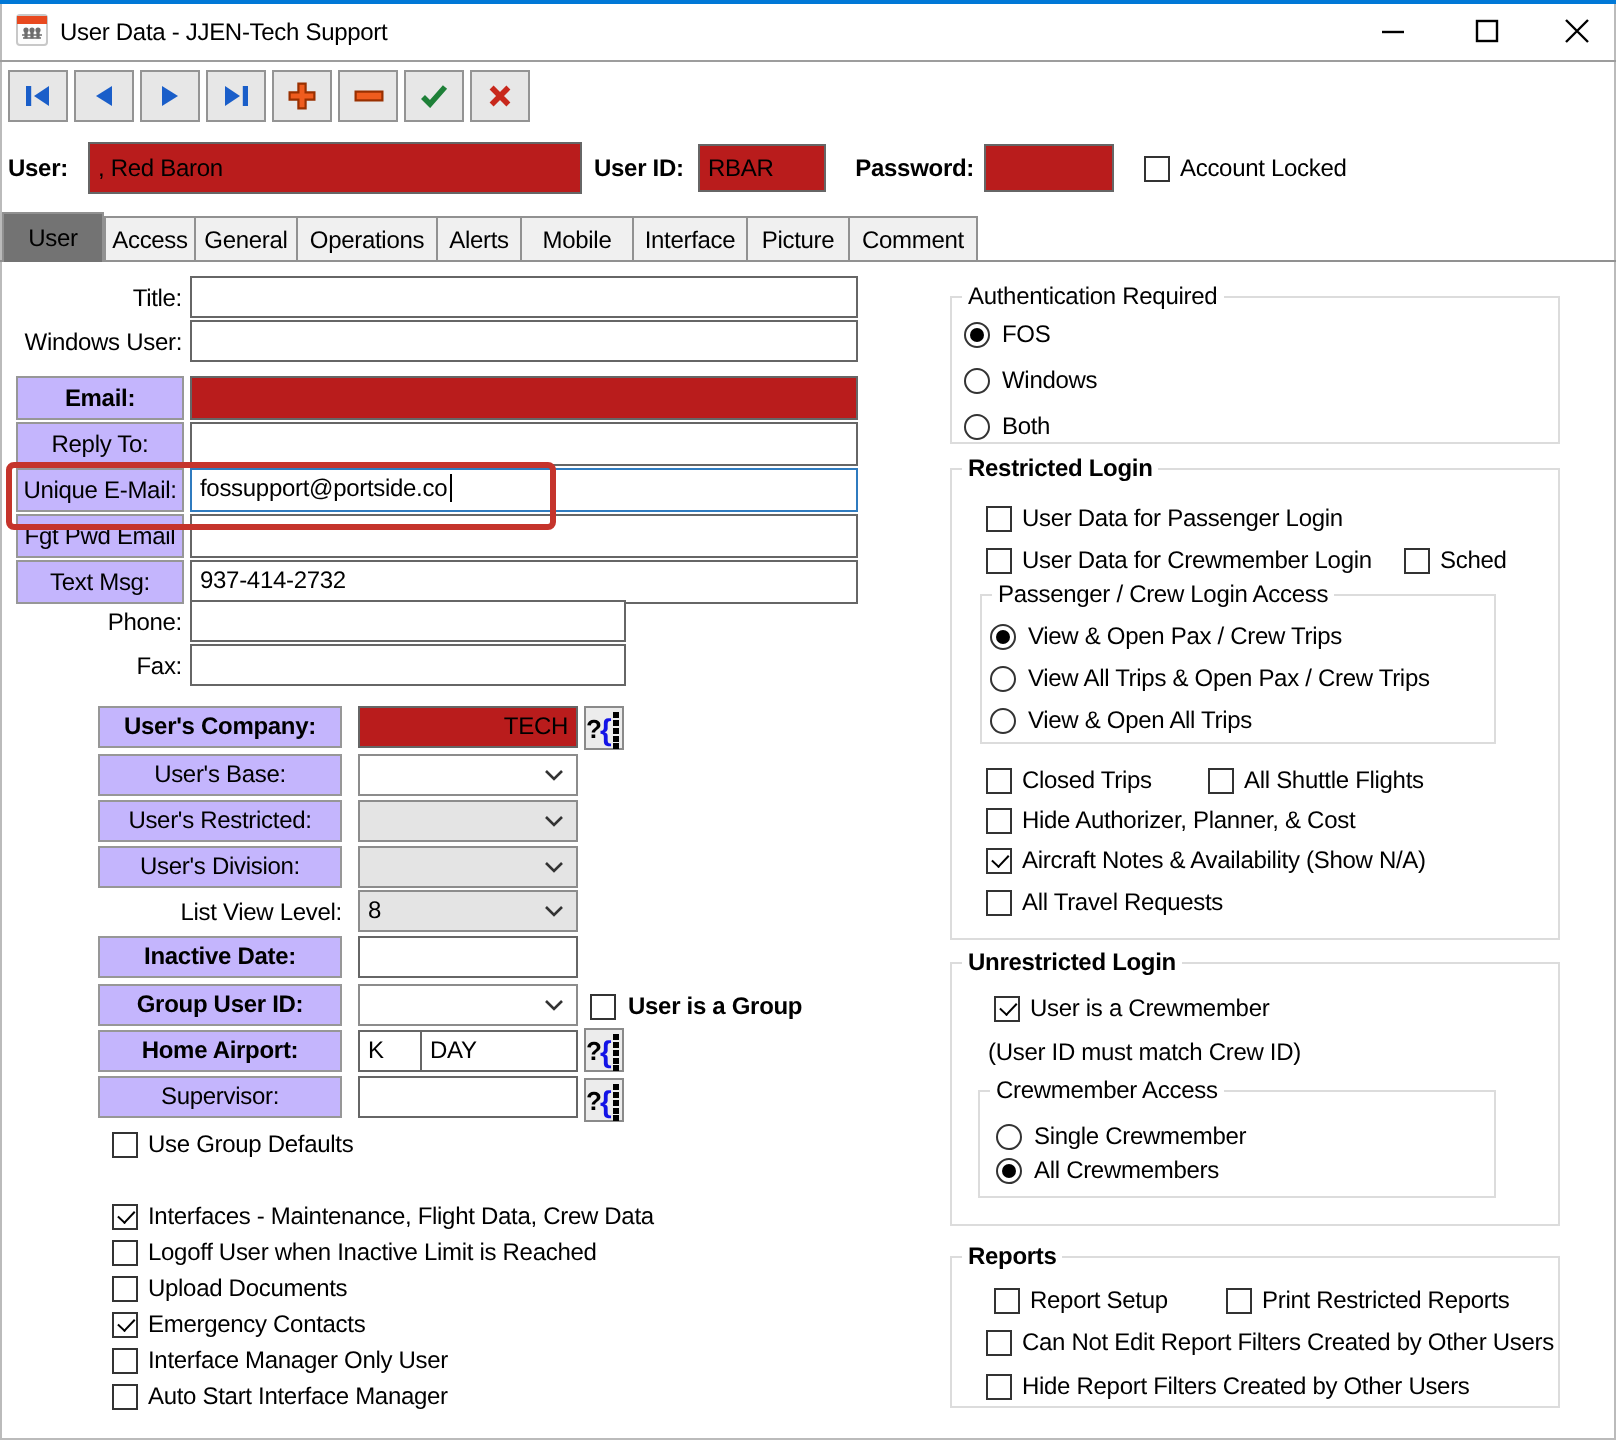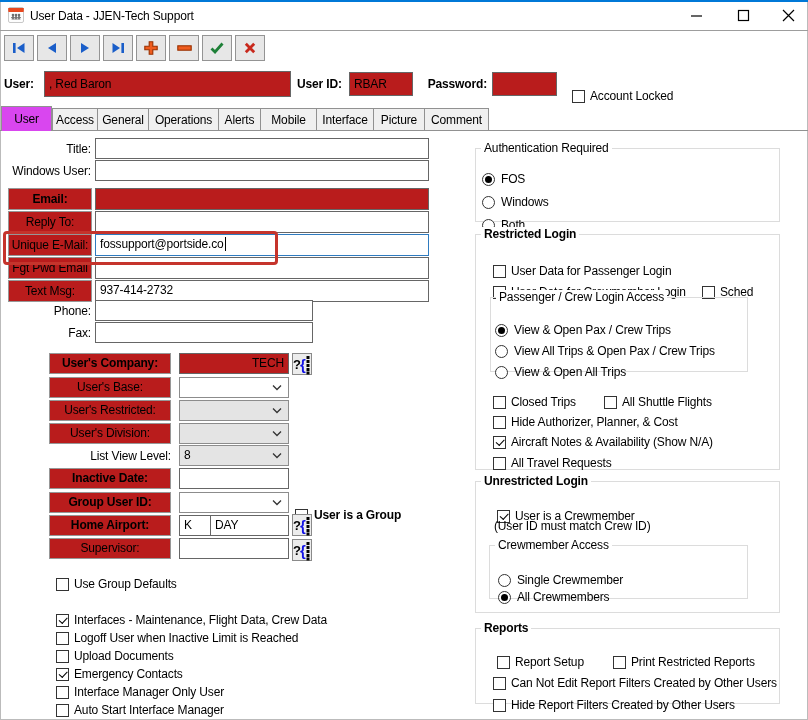--- a/index.html
+++ b/index.html
@@ -2,29 +2,29 @@
 <html><head><meta charset="utf-8">
 <style>
   html,body{margin:0;padding:0;}
   #win{position:relative;width:808px;height:720px;background:#fff;overflow:hidden;
        font-family:"Liberation Sans",sans-serif;font-size:12px;color:#000;letter-spacing:-0.15px;}
   .abs{position:absolute;}
   .b{font-weight:bold;}
   .inp{position:absolute;background:#fff;border:1px solid #666;box-sizing:border-box;
        font-family:"Liberation Sans",sans-serif;font-size:12px;line-height:19px;padding:0 4px;}
   .yel{background:#b91c1c;}
-  .plate{position:absolute;background:#b91c1c;border:1px solid #979797;box-sizing:border-box;
+  .plate{position:absolute;background:#c4b5fd;border:1px solid #979797;box-sizing:border-box;
         text-align:center;}
   .lblr{position:absolute;text-align:right;}
   .dd{position:absolute;border:1px solid #8c8c8c;box-sizing:border-box;background:#fff;}
   .dd.gray{background:#e4e4e4;}
   .chev{position:absolute;right:6px;top:50%;margin-top:-3px;}
   .gb{position:absolute;border:1px solid #dcdcdc;box-sizing:border-box;}
   .gbl{position:absolute;background:#fff;padding:0 3px;}
-  .cbrow{position:absolute;display:flex;align-items:center;margin-top:12px;}
+  .cbrow{position:absolute;display:flex;align-items:center;}
   .cbx{width:13px;height:13px;background:#fff;border:1px solid #333;box-sizing:border-box;
        margin-right:5px;flex:none;position:relative;}
   .rad{width:13px;height:13px;background:#fff;border:1px solid #333;box-sizing:border-box;
        border-radius:50%;margin-right:6px;flex:none;position:relative;}
   .rad.on:after{content:"";position:absolute;left:2px;top:2px;width:7px;height:7px;
        border-radius:50%;background:#000;}
   .tbtn{position:absolute;top:35px;width:30px;height:26px;background:#e7e7e7;
         border:1px solid #949494;box-sizing:border-box;display:flex;align-items:center;justify-content:center;}
   .tab{position:absolute;top:108px;height:23px;border:1px solid #919191;border-left:none;
        box-sizing:border-box;background:#f0f0f0;text-align:center;line-height:22px;}
@@ -122,21 +122,21 @@
 
   <div class="abs" style="left:0;top:130px;width:808px;height:1px;background:#919191;"></div>
   <div class="tab" style="left:52px;width:46px;border-left:1px solid #919191;">Access</div>
   <div class="tab" style="left:98px;width:51px;">General</div>
   <div class="tab" style="left:149px;width:70px;">Operations</div>
   <div class="tab" style="left:219px;width:42px;">Alerts</div>
   <div class="tab" style="left:261px;width:56px;">Mobile</div>
   <div class="tab" style="left:317px;width:57px;">Interface</div>
   <div class="tab" style="left:374px;width:51px;">Picture</div>
   <div class="tab" style="left:425px;width:64px;">Comment</div>
-  <div class="tab sel" style="left:1px;top:106px;width:51px;height:25px;border-left:1px solid #919191;border-bottom:none;background:#d946ef;line-height:24px;">User</div>
+  <div class="tab sel" style="left:1px;top:106px;width:51px;height:25px;border-left:1px solid #919191;border-bottom:none;background:#737373;line-height:24px;">User</div>
 
   <div class="lblr" style="left:0;top:142px;width:91px;">Title:</div>
   <div class="inp" style="left:95px;top:138px;width:334px;height:21px;"></div>
   <div class="lblr" style="left:0;top:164px;width:91px;">Windows User:</div>
   <div class="inp" style="left:95px;top:160px;width:334px;height:21px;"></div>
 
   <div class="plate b" style="left:8px;top:188px;width:84px;height:22px;line-height:20px;">Email:</div>
   <div class="inp yel" style="left:95px;top:188px;width:334px;height:22px;"></div>
   <div class="plate" style="left:8px;top:211px;width:84px;height:22px;line-height:20px;">Reply To:</div>
   <div class="inp" style="left:95px;top:211px;width:334px;height:22px;"></div>

